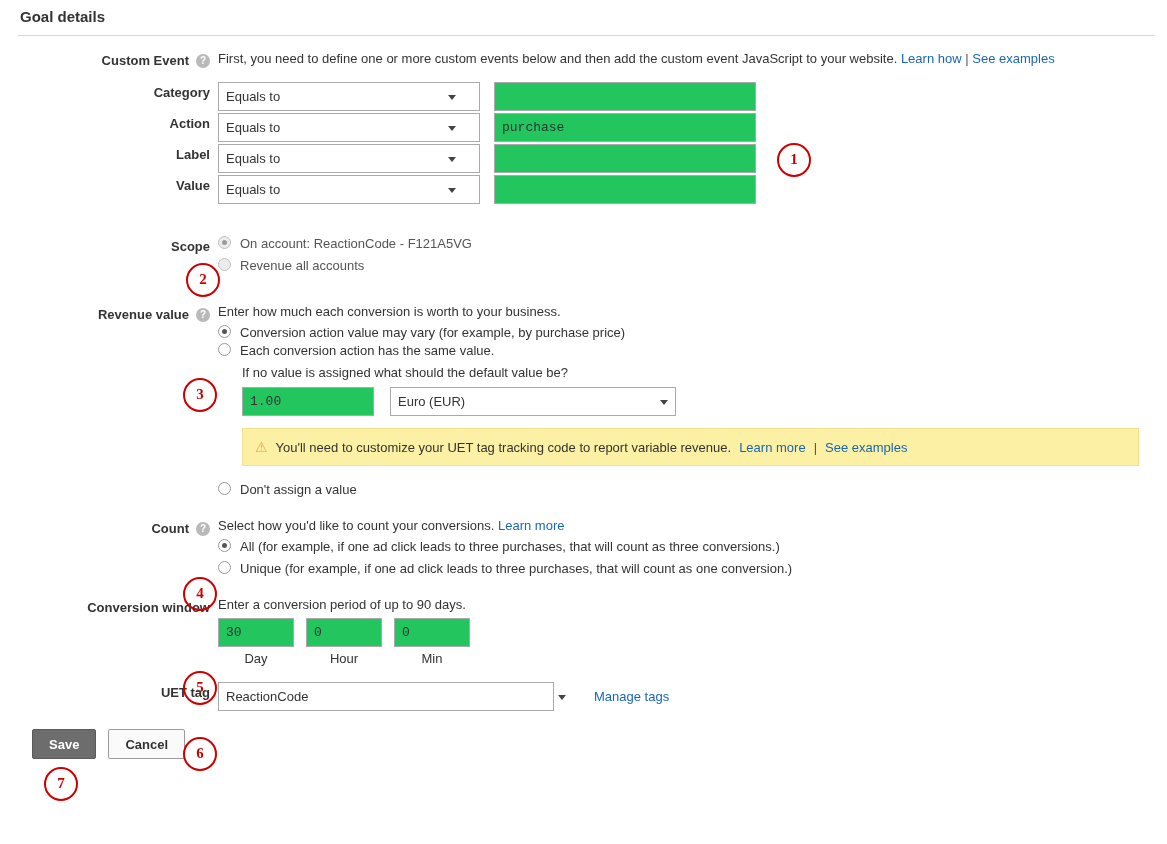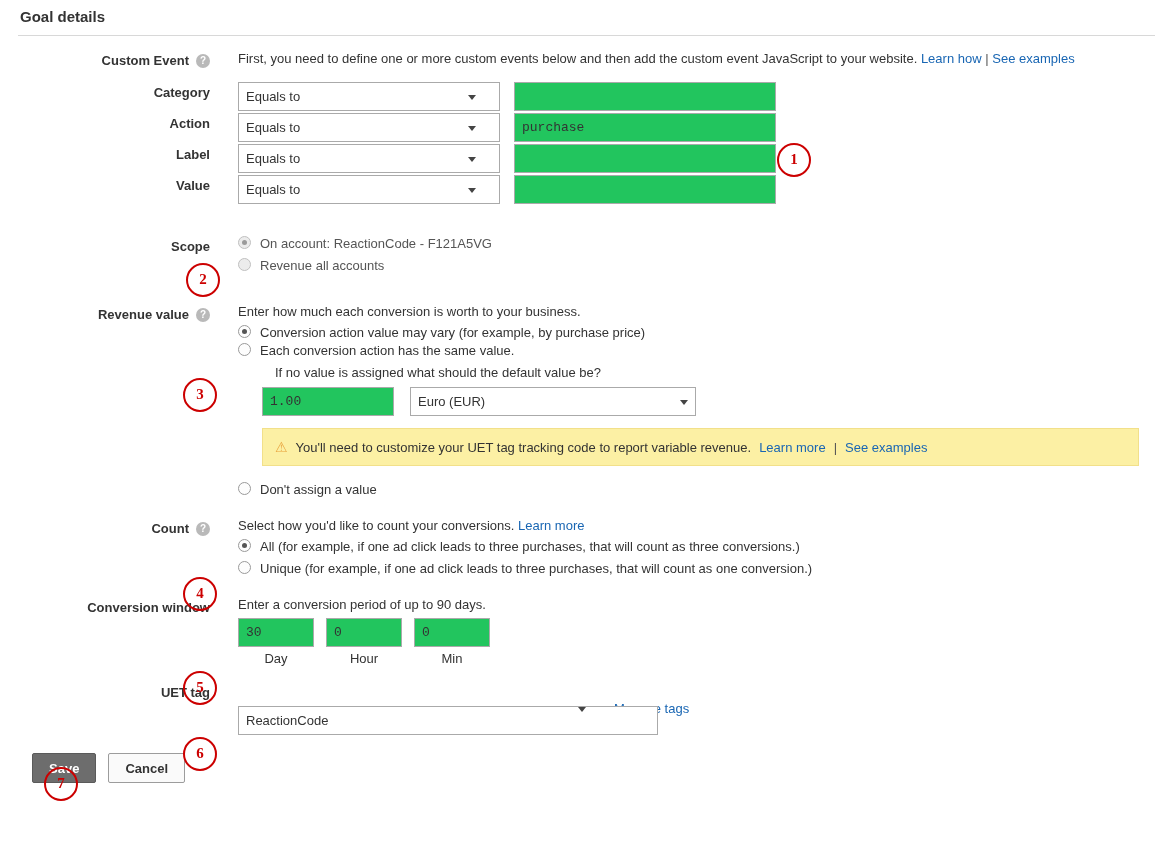--- a/index.html
+++ b/index.html
@@ -53,21 +53,21 @@
     background: #b9b9b9;
     color: #ffffff;
     font-size: 10px;
     line-height: 14px;
     text-align: center;
     font-weight: bold;
     margin-left: 7px;
     vertical-align: 1px;
   }
   .field-col {
-    padding-left: 28px;
+    padding-left: 8px;
     flex: 1;
   }
   .intro-text {
     font-size: 13px;
     color: #333333;
     line-height: 18px;
     max-width: 905px;
   }
   a.link {
     color: #1966b3;
@@ -163,21 +163,21 @@
   .section { margin-top: 18px; }
 
   .note-text {
     font-size: 13px;
     color: #333333;
     margin-bottom: 6px;
   }
   .subq {
     font-size: 13px;
     color: #333333;
-    margin: 2px 0 7px 37px;
+    margin: 2px 0 7px 24px;
   }
   .value-row {
     display: flex;
     align-items: flex-end;
     margin-left: 24px;
     margin-bottom: 12px;
   }
   .value-row input.txt { width: 132px; }
   .value-row .select-wrap { margin-left: 16px; width: 286px; }
   .value-row select.sel { width: 286px; }
@@ -209,21 +209,21 @@
   }
   .cw-labels .unit {
     width: 76px;
     text-align: center;
     font-size: 13px;
     color: #333333;
   }
 
   .uet-row { display: flex; align-items: center; }
   .uet-row .select-wrap { width: 356px; }
-  .uet-row select.sel { width: 420px; margin-top: 24px; }
+  .uet-row select.sel { width: 336px; }
   .uet-row .manage { margin-left: 20px; }
 
   .buttons {
     display: flex;
     gap: 12px;
     margin: 18px 0 0 32px;
   }
   button.btn {
     font-family: "Liberation Sans", sans-serif;
     font-size: 13px;

